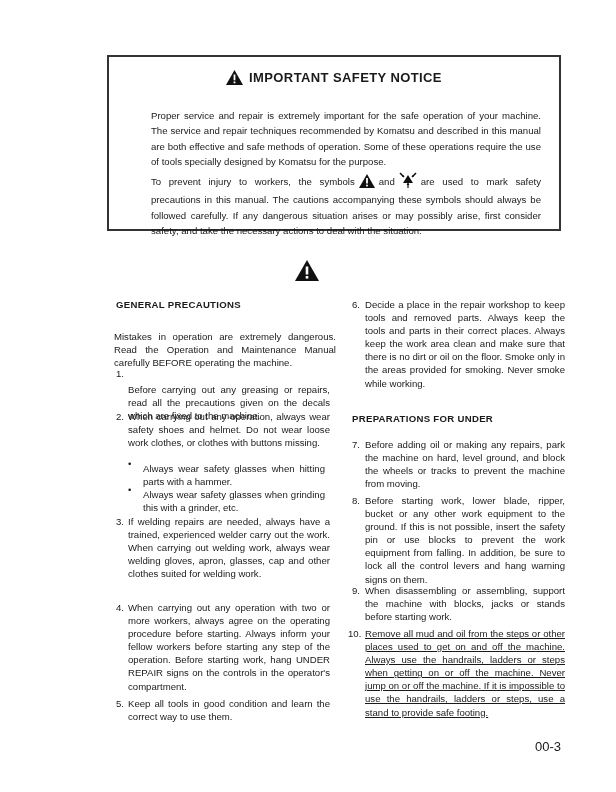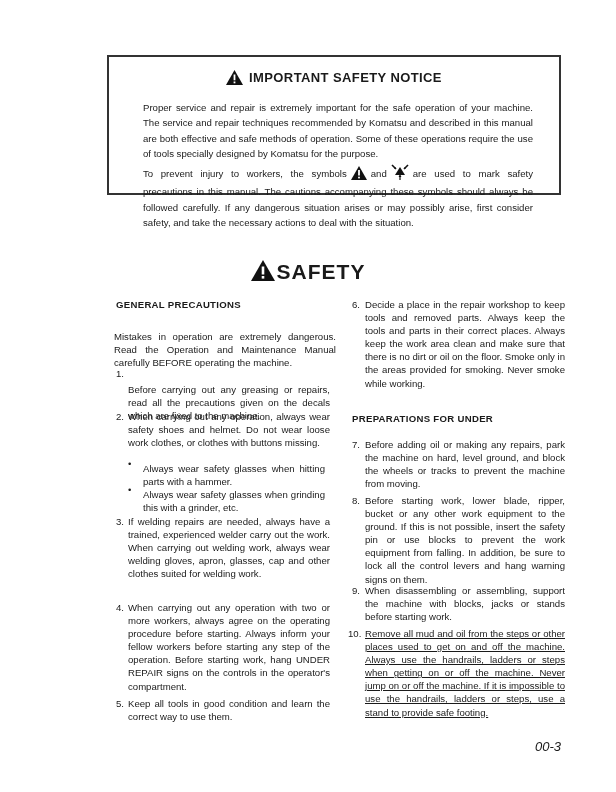--- a/index.html
+++ b/index.html
@@ -1,42 +1,42 @@
 <!DOCTYPE html>
 <html><head>
   <meta charset="utf-8">
   <style>
     html, body { margin: 0; padding: 0; background: #ffffff; }
     body { width: 616px; height: 792px; position: relative; overflow: hidden;
            font-family: "Liberation Sans", sans-serif; color: #1a1a1a; }
-    .notice-box { position: absolute; left: 107px; top: 55px; width: 454px; height: 140px;
+    .notice-box { position: absolute; left: 107px; top: 55px; width: 454px; height: 176px;
                   border: 2px solid #333; box-sizing: border-box; }
     .notice-title { position: absolute; left: 0; right: 0; top: 13px; text-align: center;
                     font-weight: bold; font-size: 13px; letter-spacing: 0.4px; }
     .notice-title .warn { display: inline-block; vertical-align: -3px; margin-right: 6px; }
     .notice-p { position: absolute; left: 34px; width: 390px; font-size: 9.6px; line-height: 15.3px;
-                text-align: justify; margin: 0; }
+                text-align: justify; margin: 8px; }
     .notice-p1 { top: 43px; }
     .notice-p2 { top: 107px; }
     .inline-icon { display: inline-block; vertical-align: -3px; margin: 0 4px; }
     .safety-title { position: absolute; left: 0; width: 616px; top: 260px; text-align: center;
                     font-weight: bold; font-size: 21px; letter-spacing: 1px; }
     .safety-title .warn { display: inline-block; vertical-align: -2px; margin-right: 2px; }
     .col { position: absolute; top: 0; font-size: 9.6px; line-height: 13.1px; }
     .col-left { left: 108px; width: 222px; }
     .col-right { left: 352px; width: 213px; }
     .heading { position: absolute; font-weight: bold; font-size: 9.6px; letter-spacing: 0.3px; }
     .para { position: absolute; text-align: justify; margin: 6px; }
     .item { position: absolute; }
     .item .num { position: absolute; left: 0; top: 0; }
     .item .txt { margin: 0; text-align: justify; }
     .bullet { position: absolute; }
     .bullet .dot { position: absolute; left: 0; top: 0; }
     .bullet .txt { margin: 5px; text-align: justify; }
-    .page-number { position: absolute; left: 535px; top: 739px; font-size: 13px; font-style: italic; }
+    .page-number { position: absolute; left: 535px; top: 739px; font-size: 13px; }
   </style>
 </head>
 <body>
 
 <div class="notice-box">
   <div class="notice-title">
     <span class="warn">
       <svg width="17" height="15" viewBox="0 0 17 15">
           <polygon points="8.5,0 17,15 0,15" fill="#111"></polygon>
           <rect x="7.6" y="4.5" width="1.8" height="5.8" fill="#fff"></rect>
@@ -60,21 +60,21 @@
         </svg></span><span>are used to mark safety precautions in this manual. The cautions accompanying these symbols should always be followed carefully. If any dangerous situation arises or may possibly arise, first consider safety, and take the necessary actions to deal with the situation.</span></p>
 </div>
 
 <div class="safety-title">
   <span class="warn">
     <svg width="24" height="21" viewBox="0 0 24 21">
         <polygon points="12,0 24,21 0,21" fill="#111"></polygon>
         <rect x="10.7" y="6.5" width="2.6" height="8" fill="#fff"></rect>
         <rect x="10.7" y="16" width="2.6" height="2.6" fill="#fff"></rect>
       </svg>
-  </span><span>SAFETY</span>
+  </span>
 </div>
 
 <div class="col col-left">
   <div class="heading" style="top:298px; left:8px;text-align:right;">GENERAL PRECAUTIONS</div>
   <p class="para" style="top:324px; left:0; width:222px;">Mistakes in operation are extremely dangerous. Read the Operation and Maintenance Manual carefully BEFORE operating the machine.</p>
 
   <div class="item" style="top:367px; left:8px; width:214px;">
     <span class="num">1.</span>
     <p class="txt" style="padding-left:12px;margin-top:16px;">Before carrying out any greasing or repairs, read all the precautions given on the decals which are fixed to the machine.</p>
   </div>

